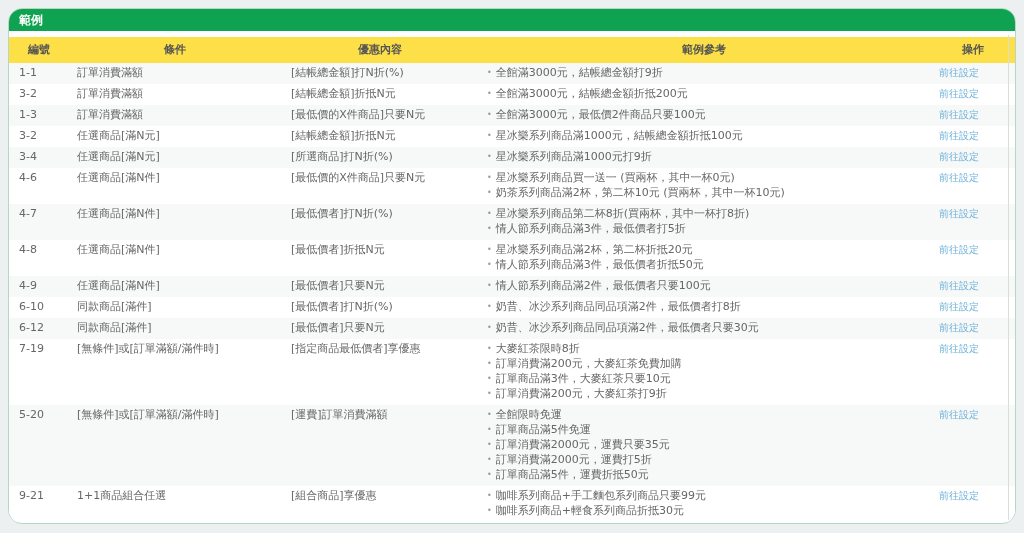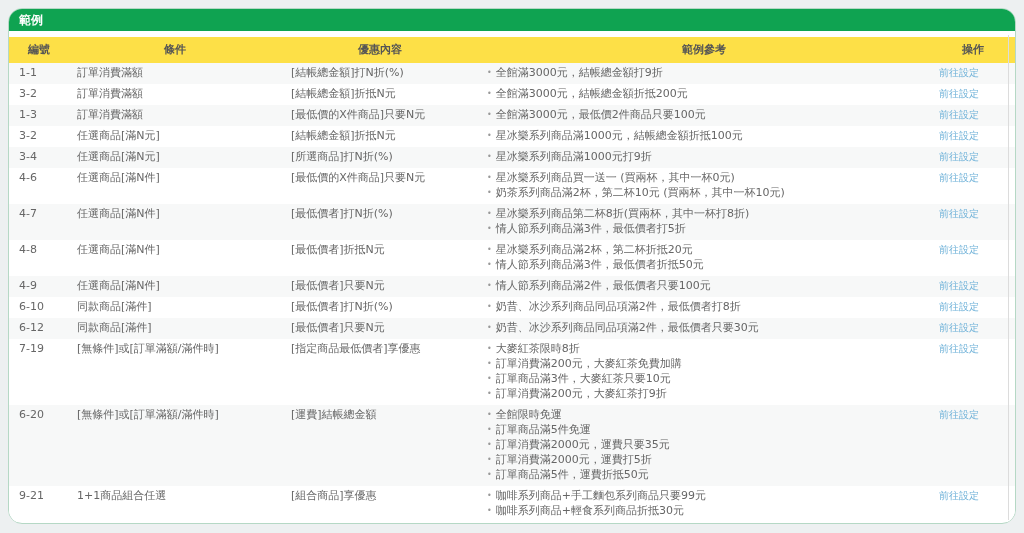--- a/index.html
+++ b/index.html
@@ -251,23 +251,23 @@
             <div class="example-line"><span class="bullet">•</span>訂單消費滿200元，大麥紅茶免費加購</div>
             <div class="example-line"><span class="bullet">•</span>訂單商品滿3件，大麥紅茶只要10元</div>
             <div class="example-line"><span class="bullet">•</span>訂單消費滿200元，大麥紅茶打9折</div>
           </td>
     <td>
       <a class="goto-link">前往設定</a>
     </td>
   </tr>
 
   <tr>
-    <td>6-20</td>
+    <td>5-20</td>
     <td>[無條件]或[訂單滿額/滿件時]</td>
-    <td>[運費]結帳總金額</td>
+    <td>[運費]訂單消費滿額</td>
     <td>
             <div class="example-line"><span class="bullet">•</span>全館限時免運</div>
             <div class="example-line"><span class="bullet">•</span>訂單商品滿5件免運</div>
             <div class="example-line"><span class="bullet">•</span>訂單消費滿2000元，運費只要35元</div>
             <div class="example-line"><span class="bullet">•</span>訂單消費滿2000元，運費打5折</div>
             <div class="example-line"><span class="bullet">•</span>訂單商品滿5件，運費折抵50元</div>
           </td>
     <td>
       <a class="goto-link">前往設定</a>
     </td>

